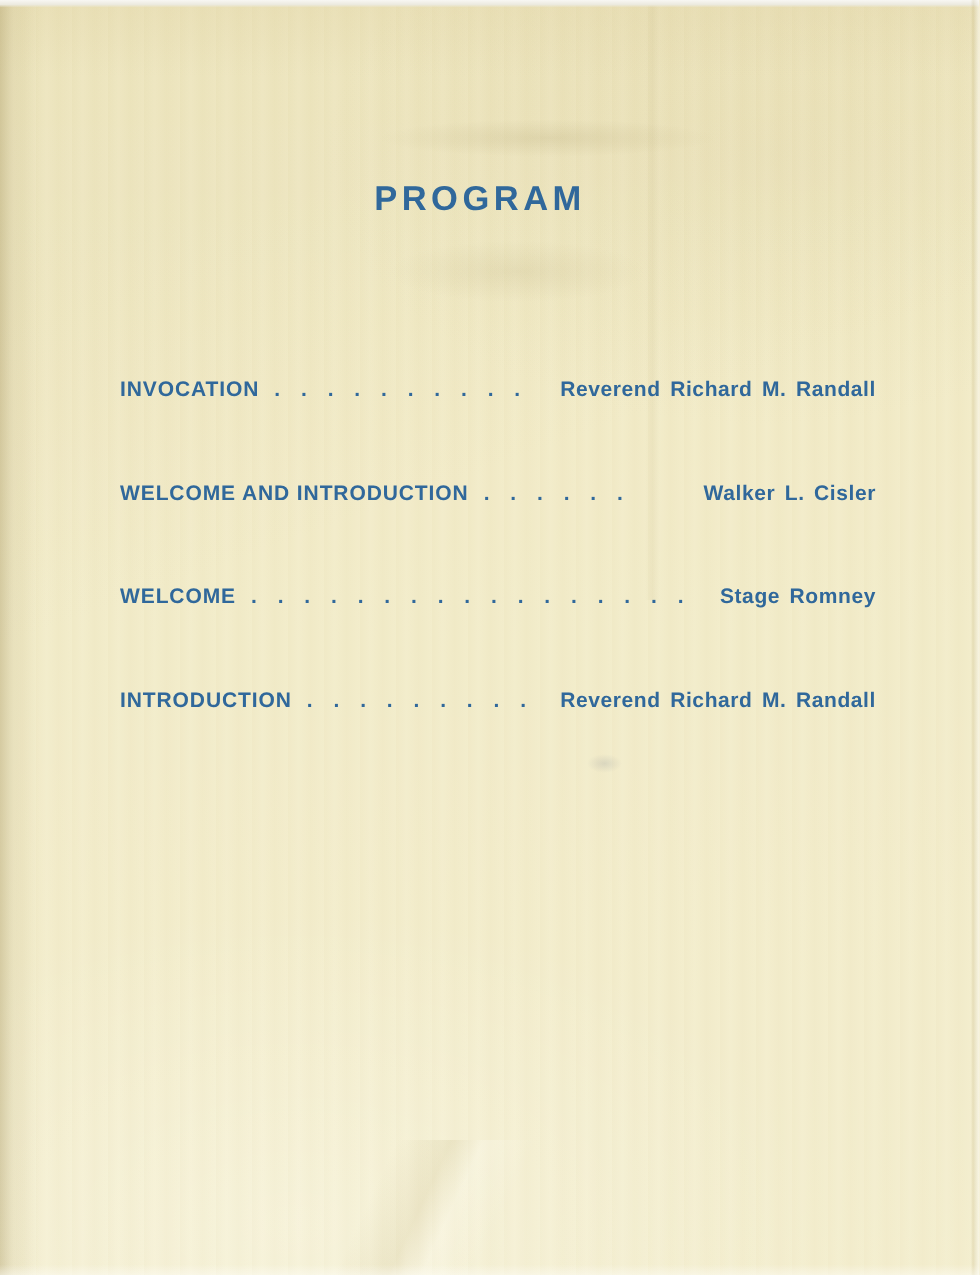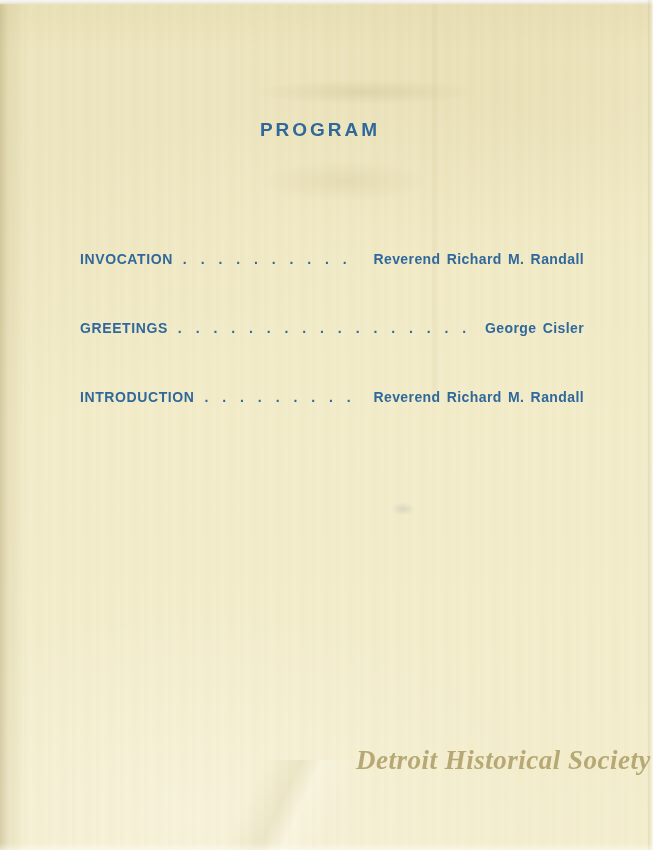--- a/index.html
+++ b/index.html
@@ -66,21 +66,21 @@
     background:radial-gradient(closest-side, rgba(176,162,112,0.16), rgba(176,162,112,0) 90%);
   }
   .ghost-3{
     position:absolute;left:390px;top:502px;width:26px;height:14px;
     background:radial-gradient(closest-side, rgba(110,120,140,0.18), rgba(110,120,140,0) 90%);
   }
   
   .title{
     position:absolute;left:0;top:119px;width:640px;
     text-align:center;
-    font-size:19px;font-weight:bold;
+    font-size:23px;font-weight:bold;
     letter-spacing:3px;
     color:var(--ink);
   }
   .program-list{
     position:absolute;left:80px;top:250px;width:504px;
   }
   .prow{
     display:flex;align-items:flex-end;
     height:17px;margin-bottom:52px;
     font-size:14px;font-weight:bold;color:var(--ink);
@@ -127,30 +127,34 @@
 
   <div class="title">PROGRAM</div>
 
   <div class="program-list">
     <div class="prow">
       <span class="plabel">INVOCATION</span>
       <span class="leader">. . . . . . . . . .</span>
       <span class="pname">Reverend Richard M. Randall</span>
     </div>
     <div class="prow">
-      <span class="plabel">GREETINGS</span>
+      <span class="plabel">WELCOME AND INTRODUCTION</span>
+      <span class="leader">. . . . . .</span>
+      <span class="pname">Walker L. Cisler</span>
+    </div>
+    <div class="prow">
+      <span class="plabel">WELCOME</span>
       <span class="leader">. . . . . . . . . . . . . . . . .</span>
-      <span class="pname">George Cisler</span>
+      <span class="pname">Stage Romney</span>
     </div>
     <div class="prow">
       <span class="plabel">INTRODUCTION</span>
       <span class="leader">. . . . . . . . .</span>
       <span class="pname">Reverend Richard M. Randall</span>
     </div>
   </div>
 
 
-  <div class="watermark">Detroit Historical Society</div>
 
   <div class="edge-top"></div>
   <div class="edge-right"></div>
   <div class="edge-bottom"></div>
 </div>
 
 </body></html>

